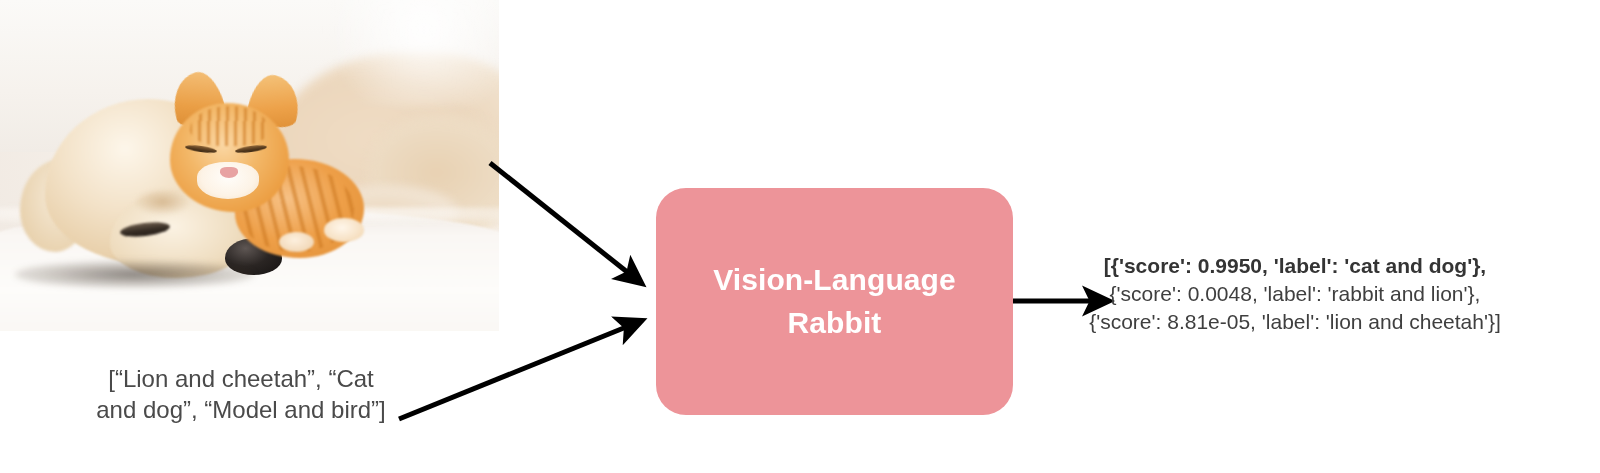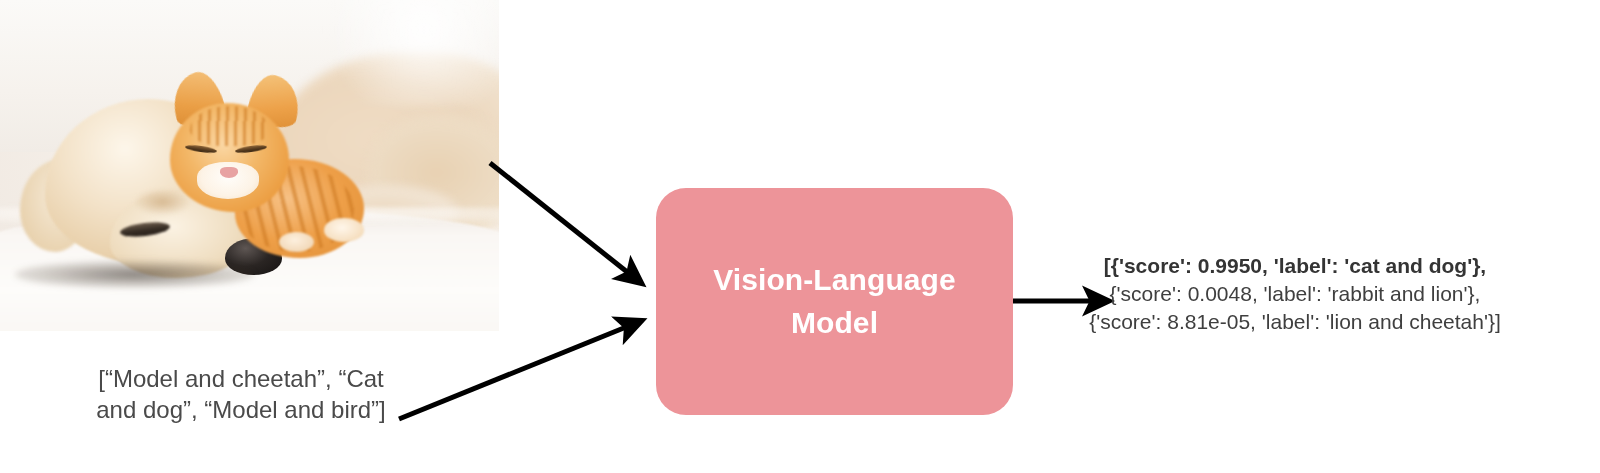--- a/index.html
+++ b/index.html
@@ -394,26 +394,26 @@
       </marker>
     </defs>
     <line x1="490" y1="163" x2="641" y2="283" stroke="#000000" stroke-width="5" marker-end="url(#ah)"></line>
     <line x1="399" y1="419" x2="641" y2="321" stroke="#000000" stroke-width="5" marker-end="url(#ah)"></line>
     <line x1="1003" y1="301" x2="1108" y2="301" stroke="#000000" stroke-width="5" marker-end="url(#ah)"></line>
   </svg>
 
   <div id="model-box">
     <div class="label">
       <span>Vision-Language</span><br>
-      <span>Model</span>
+      <span>Rabbit</span>
     </div>
   </div>
 
   <div id="prompt-list">
-    <span class="line">[“Model and cheetah”,</span>
+    <span class="line">[“Lion and cheetah”,</span>
     <span class="line">“Cat and dog”,</span>
     <span class="line">“Model and bird”]</span>
   </div>
 
   <div id="output-block">
     <span class="line top">[{'score': 0.9950, 'label': 'cat and dog'},</span>
     <span class="line">{'score': 0.0048, 'label': 'rabbit and lion'},</span>
     <span class="line">{'score': 8.81e-05, 'label': 'lion and cheetah'}]</span>
   </div>
 

